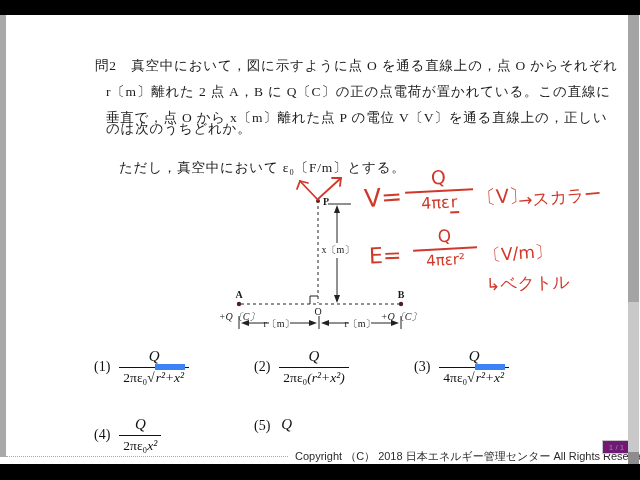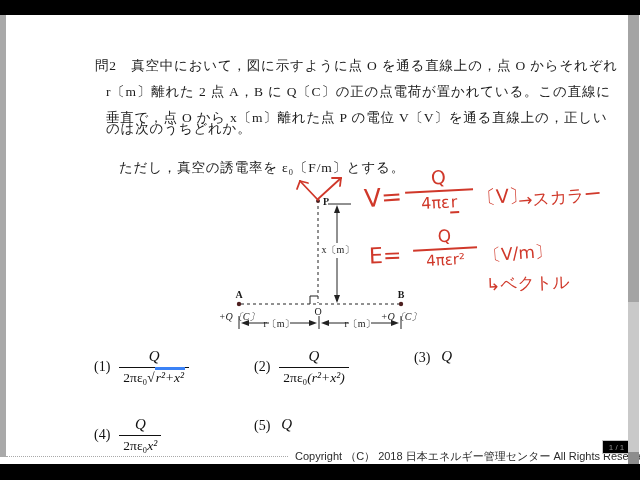--- a/index.html
+++ b/index.html
@@ -31,47 +31,47 @@
   .rfrac .rden{border-top:2.2px solid #d0382a;font-size:16px;padding-top:3px;}
   .u{border-bottom:2px solid #d0382a;padding:0 1px;}
   
   .choice{position:absolute;display:flex;align-items:center;gap:9px;color:#111;z-index:2;}
   .choice-num{font-size:14px;}
   .frac{display:inline-flex;flex-direction:column;align-items:center;}
   .frac .num{font-style:italic;font-size:15px;line-height:1;padding:0 2px 3px;}
   .frac .den{border-top:1.3px solid #111;line-height:1.15;padding:2px 4px 0;white-space:nowrap;font-size:13.5px;}
   .den .pre{font-style:normal;}
   .den .body{font-style:italic;margin-top:44px;}
-  .den .rad{font-style:italic;border-top:3px solid #3b82f6;padding:0 1px;}
+  .den .rad{font-style:italic;border-top:6px solid #3b82f6;padding:0 1px;}
   #choice1{left:94px;top:349px;}
   #choice2{left:254px;top:349px;}
   #choice3{left:414px;top:349px;}
   #choice4{left:94px;top:417px;}
   #choice5{left:254px;top:417px;z-index:4;}
   
   #copy-pill{position:absolute;left:289px;top:446px;width:334px;height:18px;background:#fff;z-index:3;}
   #copyright{position:absolute;left:295px;top:449px;font-family:"Liberation Sans","DejaVu Sans",sans-serif;
              font-size:11px;color:#2b2b2b;z-index:5;white-space:nowrap;}
-  #page-indicator{position:absolute;left:602px;top:440px;width:27px;height:12px;background:#000000;
+  #page-indicator{position:absolute;left:602px;top:440px;width:27px;height:12px;background:#701a75;
                   border:1px solid #c6c6c6;z-index:6;font-family:"Liberation Sans","DejaVu Sans",sans-serif;
                   font-size:8px;color:#8f8f8f;display:flex;align-items:center;justify-content:center;}
 </style>
 </head>
 <body>
 
 <div id="screen">
 
   <div id="bar-top" class="bar"></div>
   <div id="left-gutter"></div>
 
   <div id="line1" class="text-line">問2　真空中において，図に示すように点 O を通る直線上の，点 O からそれぞれ</div>
   <div id="line2" class="text-line">r〔m〕離れた 2 点 A，B に Q〔C〕の正の点電荷が置かれている。この直線に</div>
   <div id="line3" class="text-line">垂直で，点 O から x〔m〕離れた点 P の電位 V〔V〕を通る直線上の，正しい</div>
   <div id="line4" class="text-line">のは次のうちどれか。</div>
-  <div id="note" class="text-line">ただし，真空の誘電率を ε₀〔F/m〕とする。</div>
+  <div id="note" class="text-line">ただし，真空中において ε₀〔F/m〕とする。</div>
 
   <svg id="figure" width="205" height="162" viewBox="0 0 205 162">
 
     <line x1="98" y1="34" x2="98" y2="131" stroke="#222" stroke-width="1" stroke-dasharray="3,3"></line>
     <line x1="21" y1="132" x2="179" y2="132" stroke="#222" stroke-width="1" stroke-dasharray="3,3"></line>
 
     <path d="M90,132 L90,124 L98,124" fill="none" stroke="#222" stroke-width="1"></path>
 
     <g>
       <line x1="108" y1="32" x2="131" y2="32" stroke="#222" stroke-width="1"></line>
@@ -147,20 +147,21 @@
     <span class="choice-num">(2)</span>
     <span class="frac">
       <span class="num">Q</span>
       <span class="den"><span class="pre">2πε₀</span><span class="body">(r²+x²)</span></span>
     </span>
   </div>
   <div id="choice3" class="choice">
     <span class="choice-num">(3)</span>
     <span class="frac">
       <span class="num">Q</span>
+      <span class="den"><span class="pre">4πε₀√</span><span class="rad">r²+x²</span></span>
     </span>
   </div>
   <div id="choice4" class="choice">
     <span class="choice-num">(4)</span>
     <span class="frac">
       <span class="num">Q</span>
       <span class="den"><span class="pre">2πε₀</span><span class="body">x²</span></span>
     </span>
   </div>
   <div id="choice5" class="choice">

